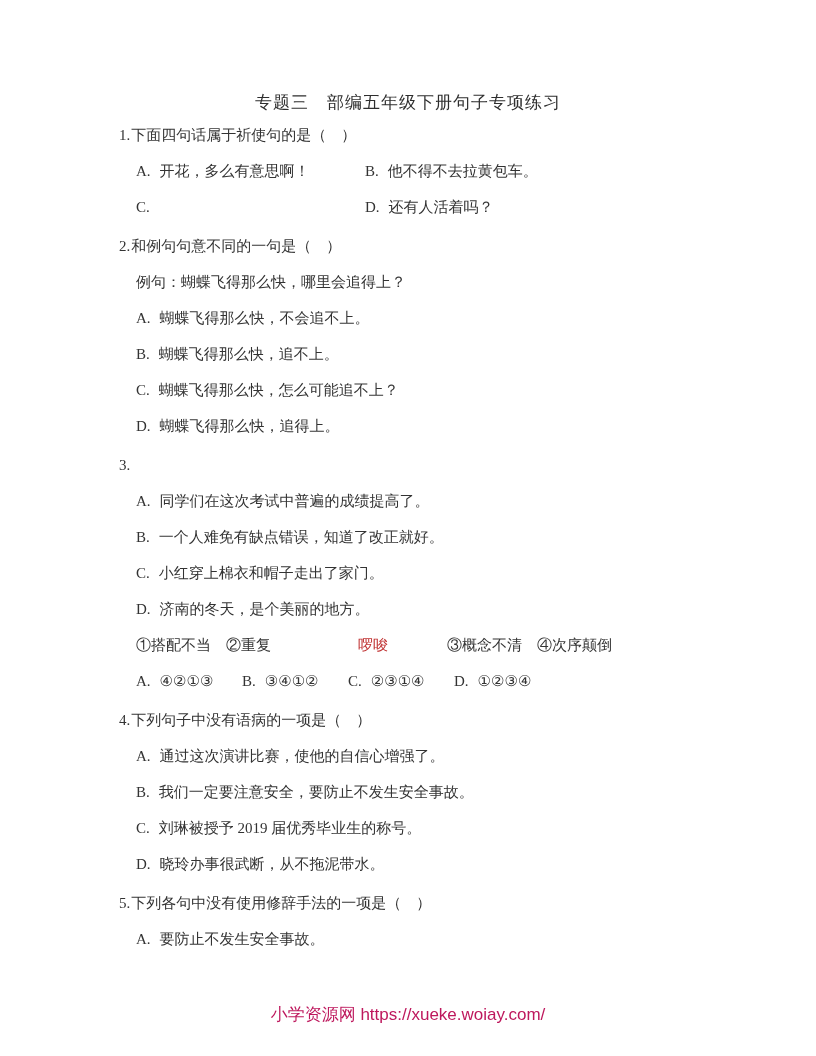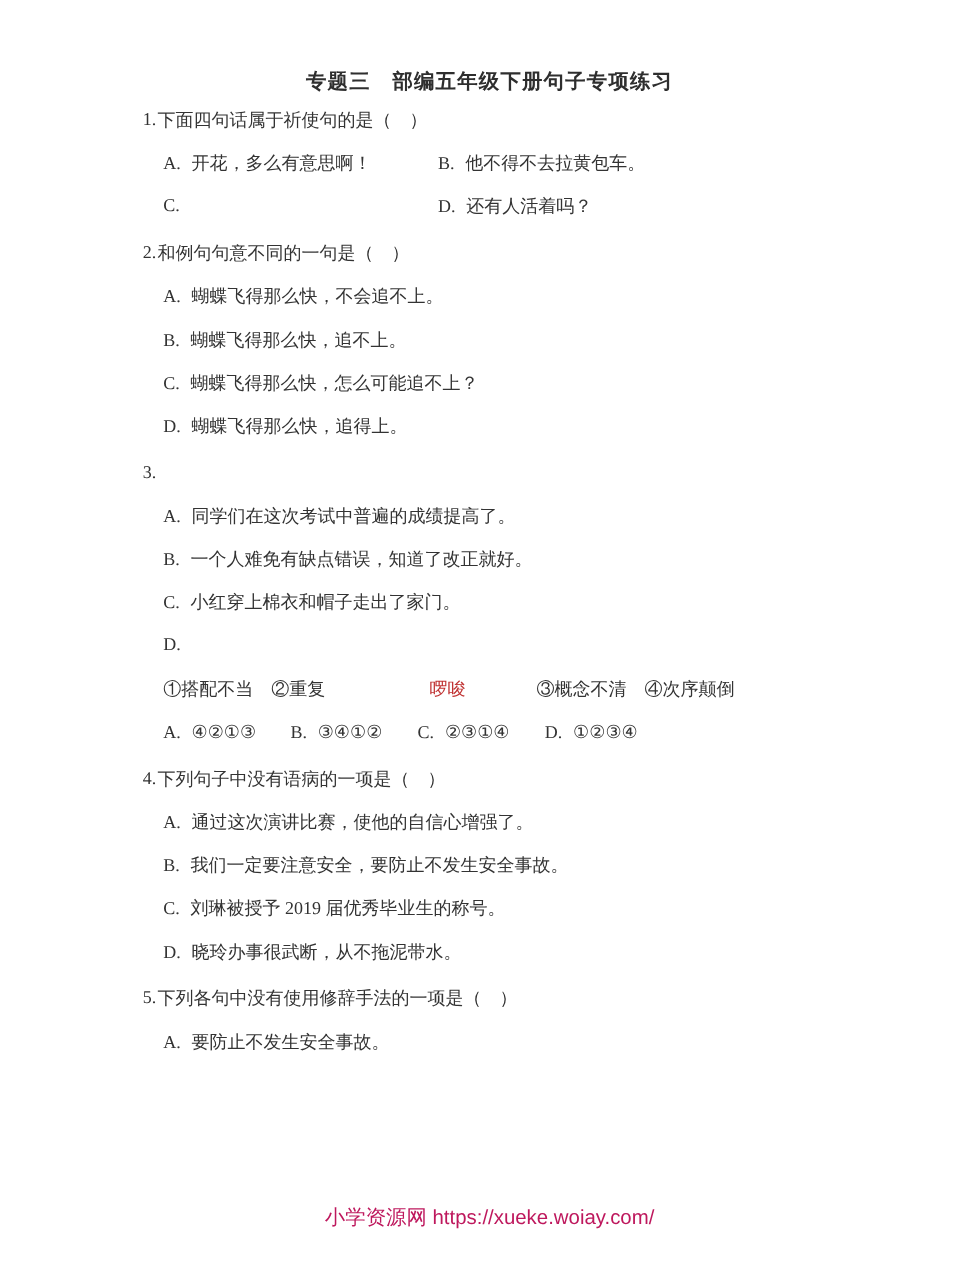--- a/index.html
+++ b/index.html
@@ -9,23 +9,23 @@
     width: 816px;
     height: 1056px;
     margin: 0 auto;
     background: #ffffff;
     overflow: hidden;
     font-family: "Liberation Serif", "DejaVu Serif", serif;
     color: #333333;
     font-size: 15px;
   }
   .title {
-    padding-top: 57px;
+    padding-top: 92px;
     text-align: center;
-    font-weight: 700;
+    font-weight: 400;
     font-size: 17px;
     line-height: 22px;
     color: #2e2e2e;
     letter-spacing: 1px;
   }
   .content {
     margin-left: 119px;
     margin-right: 56px;
   }
   .section-header {
@@ -98,20 +98,21 @@
             <span class="opt-text">还有人活着吗？</span>
         </span>
       </div>
     </div>
 
     <div class="question">
       <div class="line stem-line">
         <span class="q-num">2.</span>
           <span>和例句句意不同的一句是（　）</span>
       </div>
+      <div class="line example-line">例句：蝴蝶飞得那么快，哪里会追得上？</div>
       <div class="line opts-indent">
         <span class="opt">
             <span class="opt-label">A.</span>
             <span class="opt-text">蝴蝶飞得那么快，不会追不上。</span>
           </span>
       </div>
       <div class="line opts-indent">
         <span class="opt">
             <span class="opt-label">B.</span>
             <span class="opt-text">蝴蝶飞得那么快，追不上。</span>
@@ -149,20 +150,21 @@
       </div>
       <div class="line opts-indent">
         <span class="opt">
             <span class="opt-label">C.</span>
             <span class="opt-text">小红穿上棉衣和帽子走出了家门。</span>
           </span>
       </div>
       <div class="line opts-indent">
         <span class="opt">
             <span class="opt-label">D.</span>
+            <span class="opt-text">济南的冬天，是个美丽的地方。</span>
           </span>
       </div>
       <div class="line causes-line">
         <span>①搭配不当　②重复</span>
           <span class="red-text">啰唆</span>
           <span>　③概念不清　④次序颠倒</span>
       </div>
       <div class="line answer-row">
         <span class="opt">
             <span class="opt-label">A.</span>

